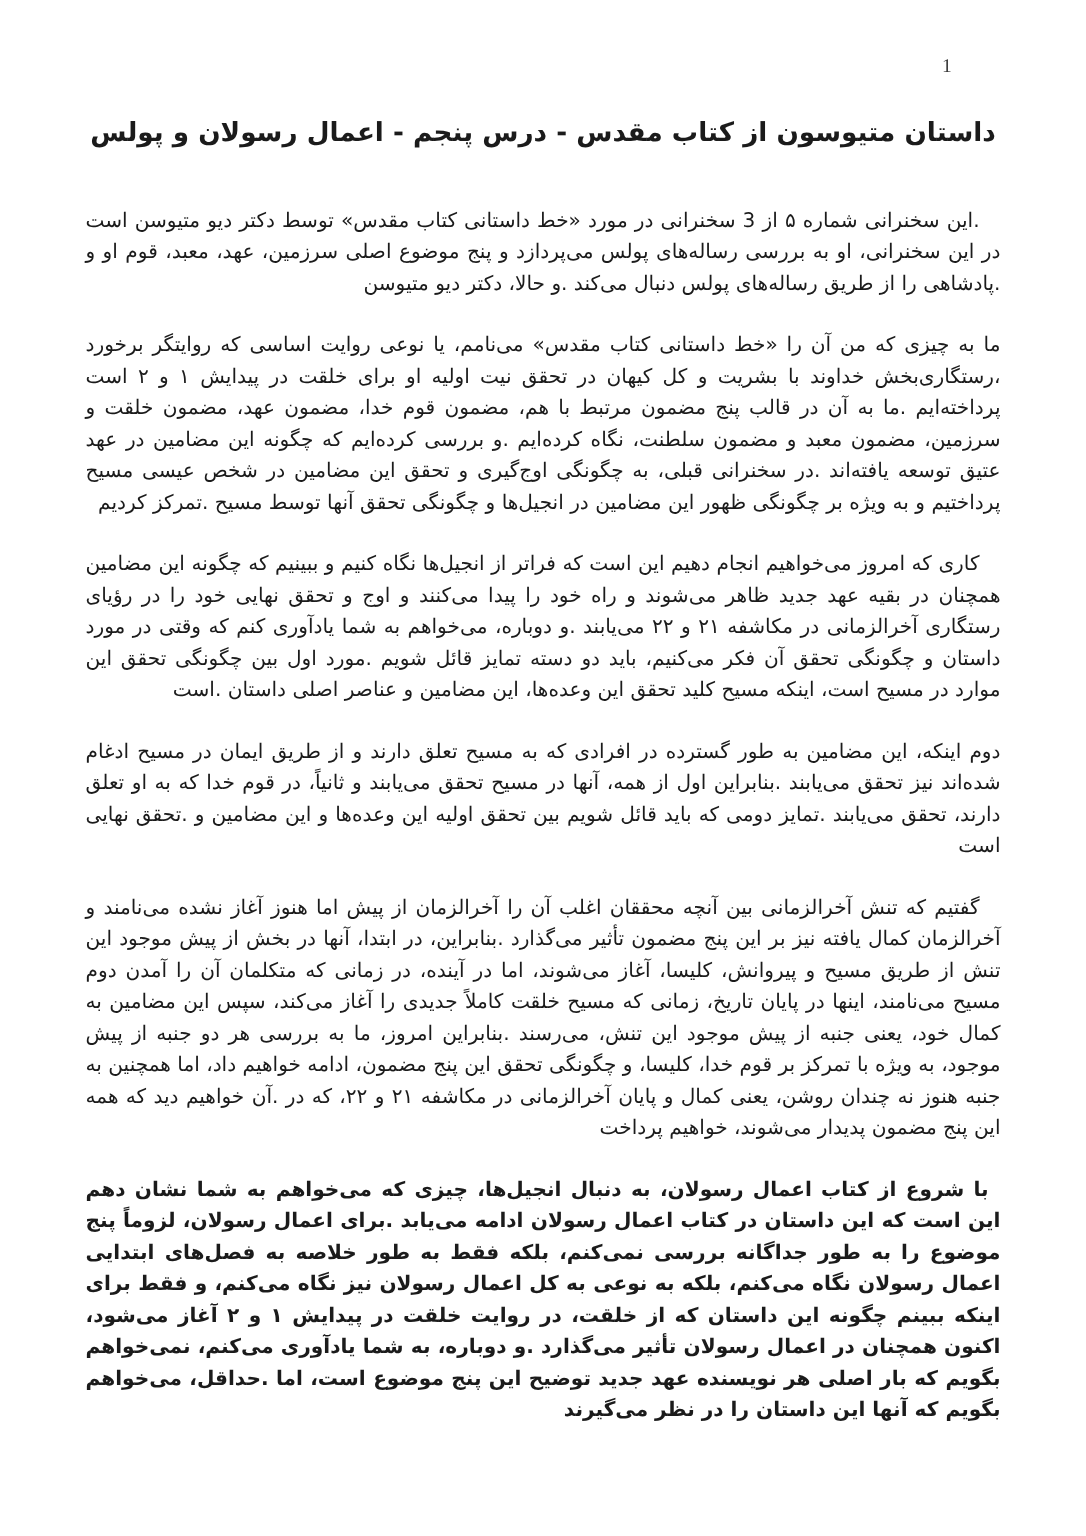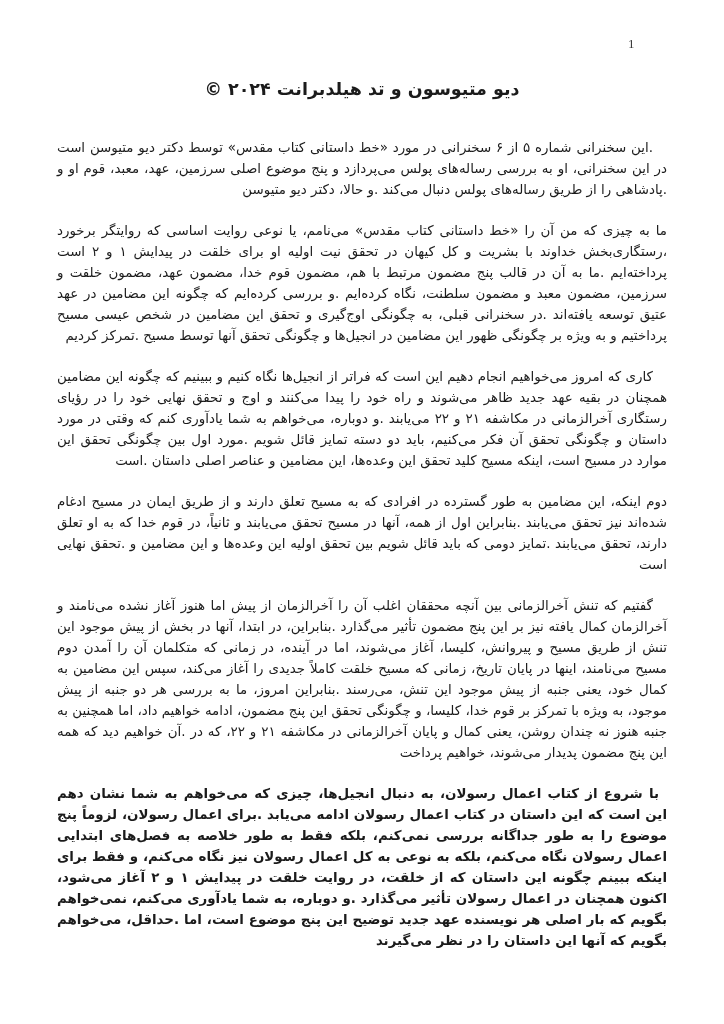--- a/index.html
+++ b/index.html
@@ -55,25 +55,25 @@
   }
 </style>
 </head>
 <body>
 
 <div class="page">
 
   <div class="page-number">1</div>
 
   <div class="title-block">
-    <div class="title-line">دیو متیوسون و تد هیلدبرانت ۲۰۲۴ ©</div>
+    <h1 class="title-line">داستان متیوسون از کتاب مقدس - درس پنجم - اعمال رسولان و پولس</h1>
   </div>
 
   <div class="body-text">
-    <p class="para ind">.این سخنرانی شماره ۵ از ۶ سخنرانی در مورد «خط داستانی کتاب مقدس» توسط دکتر دیو متیوسن است در این سخنرانی، او به بررسی رساله‌های پولس می‌پردازد و پنج موضوع اصلی سرزمین، عهد، معبد، قوم او و .پادشاهی را از طریق رساله‌های پولس دنبال می‌کند .و حالا، دکتر دیو متیوسن</p>
+    <p class="para ind">.این سخنرانی شماره ۵ از 3 سخنرانی در مورد «خط داستانی کتاب مقدس» توسط دکتر دیو متیوسن است در این سخنرانی، او به بررسی رساله‌های پولس می‌پردازد و پنج موضوع اصلی سرزمین، عهد، معبد، قوم او و .پادشاهی را از طریق رساله‌های پولس دنبال می‌کند .و حالا، دکتر دیو متیوسن</p>
     <p class="para">ما به چیزی که من آن را «خط داستانی کتاب مقدس» می‌نامم، یا نوعی روایت اساسی که روایتگر برخورد ،رستگاری‌بخش خداوند با بشریت و کل کیهان در تحقق نیت اولیه او برای خلقت در پیدایش ۱ و ۲ است پرداخته‌ایم .ما به آن در قالب پنج مضمون مرتبط با هم، مضمون قوم خدا، مضمون عهد، مضمون خلقت و سرزمین، مضمون معبد و مضمون سلطنت، نگاه کرده‌ایم .و بررسی کرده‌ایم که چگونه این مضامین در عهد عتیق توسعه یافته‌اند .در سخنرانی قبلی، به چگونگی اوج‌گیری و تحقق این مضامین در شخص عیسی مسیح پرداختیم و به ویژه بر چگونگی ظهور این مضامین در انجیل‌ها و چگونگی تحقق آنها توسط مسیح .تمرکز کردیم</p>
     <p class="para ind">کاری که امروز می‌خواهیم انجام دهیم این است که فراتر از انجیل‌ها نگاه کنیم و ببینیم که چگونه این مضامین همچنان در بقیه عهد جدید ظاهر می‌شوند و راه خود را پیدا می‌کنند و اوج و تحقق نهایی خود را در رؤیای رستگاری آخرالزمانی در مکاشفه ۲۱ و ۲۲ می‌یابند .و دوباره، می‌خواهم به شما یادآوری کنم که وقتی در مورد داستان و چگونگی تحقق آن فکر می‌کنیم، باید دو دسته تمایز قائل شویم .مورد اول بین چگونگی تحقق این موارد در مسیح است، اینکه مسیح کلید تحقق این وعده‌ها، این مضامین و عناصر اصلی داستان .است</p>
     <p class="para">دوم اینکه، این مضامین به طور گسترده در افرادی که به مسیح تعلق دارند و از طریق ایمان در مسیح ادغام شده‌اند نیز تحقق می‌یابند .بنابراین اول از همه، آنها در مسیح تحقق می‌یابند و ثانیاً، در قوم خدا که به او تعلق دارند، تحقق می‌یابند .تمایز دومی که باید قائل شویم بین تحقق اولیه این وعده‌ها و این مضامین و .تحقق نهایی است</p>
     <p class="para ind">گفتیم که تنش آخرالزمانی بین آنچه محققان اغلب آن را آخرالزمان از پیش اما هنوز آغاز نشده می‌نامند و آخرالزمان کمال یافته نیز بر این پنج مضمون تأثیر می‌گذارد .بنابراین، در ابتدا، آنها در بخش از پیش موجود این تنش از طریق مسیح و پیروانش، کلیسا، آغاز می‌شوند، اما در آینده، در زمانی که متکلمان آن را آمدن دوم مسیح می‌نامند، اینها در پایان تاریخ، زمانی که مسیح خلقت کاملاً جدیدی را آغاز می‌کند، سپس این مضامین به کمال خود، یعنی جنبه از پیش موجود این تنش، می‌رسند .بنابراین امروز، ما به بررسی هر دو جنبه از پیش موجود، به ویژه با تمرکز بر قوم خدا، کلیسا، و چگونگی تحقق این پنج مضمون، ادامه خواهیم داد، اما همچنین به جنبه هنوز نه چندان روشن، یعنی کمال و پایان آخرالزمانی در مکاشفه ۲۱ و ۲۲، که در .آن خواهیم دید که همه این پنج مضمون پدیدار می‌شوند، خواهیم پرداخت</p>
     <p class="para ind-sm">با شروع از کتاب اعمال رسولان، به دنبال انجیل‌ها، چیزی که می‌خواهم به شما نشان دهم این است که این داستان در کتاب اعمال رسولان ادامه می‌یابد .برای اعمال رسولان، لزوماً پنج موضوع را به طور جداگانه بررسی نمی‌کنم، بلکه فقط به طور خلاصه به فصل‌های ابتدایی اعمال رسولان نگاه می‌کنم، بلکه به نوعی به کل اعمال رسولان نیز نگاه می‌کنم، و فقط برای اینکه ببینم چگونه این داستان که از خلقت، در روایت خلقت در پیدایش ۱ و ۲ آغاز می‌شود، اکنون همچنان در اعمال رسولان تأثیر می‌گذارد .و دوباره، به شما یادآوری می‌کنم، نمی‌خواهم بگویم که بار اصلی هر نویسنده عهد جدید توضیح این پنج موضوع است، اما .حداقل، می‌خواهم بگویم که آنها این داستان را در نظر می‌گیرند</p>
   </div>
 
 </div>
 
 </body></html>

